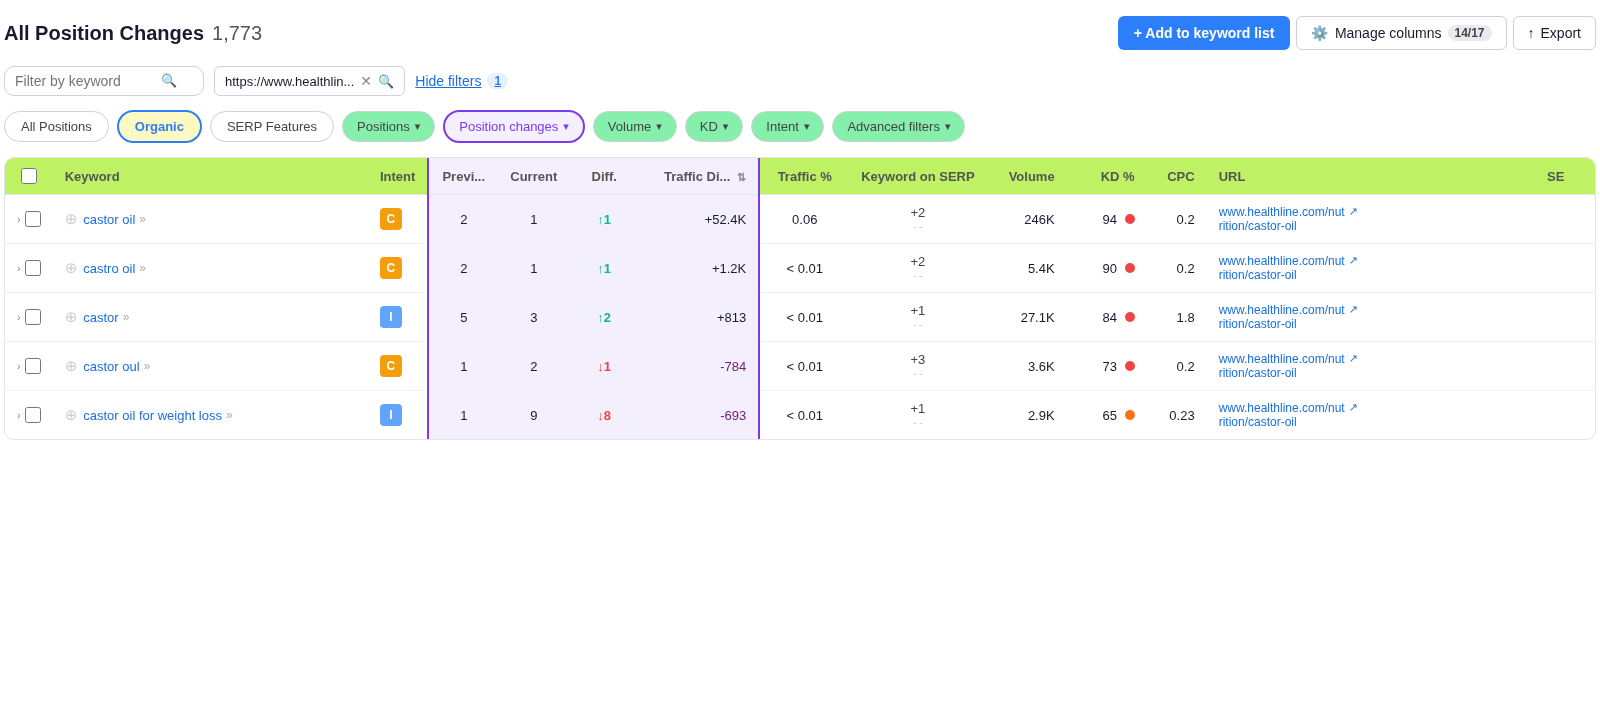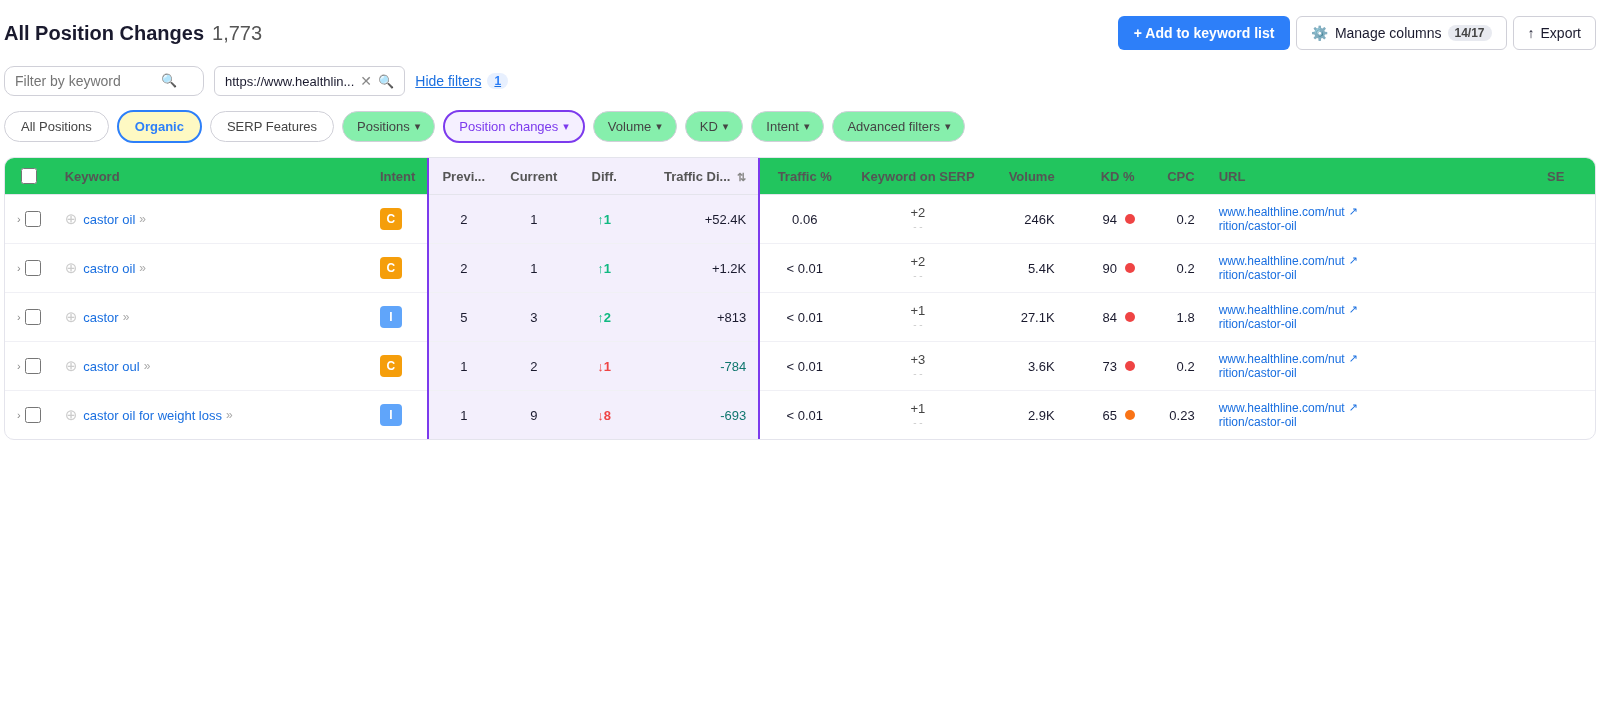--- a/index.html
+++ b/index.html
@@ -33,21 +33,21 @@
     
     .filter-tabs { display: flex; align-items: center; gap: 8px; margin-bottom: 14px; flex-wrap: wrap; }
     .tab { background: #fff; border: 1.5px solid #d0d0d8; border-radius: 20px; padding: 7px 16px; font-size: 13px; font-weight: 500; cursor: pointer; color: #444; }
     .tab.active { background: #fef9c3; border: 2.5px solid #2d7ff9; color: #2d7ff9; font-weight: 600; }
     .tab-dropdown { background: #86efac; border: 1.5px solid #d0d0d8; border-radius: 20px; padding: 7px 14px; font-size: 13px; font-weight: 500; cursor: pointer; color: #444; display: flex; align-items: center; gap: 5px; }
     .tab-dropdown.highlighted { border: 2px solid #7c3aed; color: #7c3aed; background: #f5f0ff; }
 
     
     .table-wrap { overflow-x: auto; border: 1.5px solid #e4e4ec; border-radius: 10px; }
     table { width: 100%; border-collapse: collapse; min-width: 1400px; }
-    thead tr { background: #22c55e; }
+    thead tr { background: #bef264; }
     th { padding: 10px 12px; text-align: left; font-size: 13px; font-weight: 600; color: #555; border-bottom: 1.5px solid #e4e4ec; white-space: nowrap; }
     td { padding: 10px 12px; font-size: 13px; color: #1a1a2e; border-bottom: 1px solid #f0f0f5; vertical-align: middle; white-space: nowrap; }
     tr:last-child td { border-bottom: none; }
 
     .col-check { width: 36px; }
     .col-keyword { min-width: 180px; }
     .col-intent { width: 60px; }
     .col-prev { width: 70px; text-align: center; }
     .col-current { width: 70px; text-align: center; }
     .col-diff { width: 70px; text-align: center; }
@@ -79,21 +79,21 @@
     .intent-badge { display: inline-flex; align-items: center; justify-content: center; width: 22px; height: 22px; border-radius: 4px; font-size: 12px; font-weight: 700; color: #fff; }
     .intent-c { background: #f59e0b; }
     .intent-i { background: #60a5fa; }
 
     
     .diff-up { color: #10b981; font-weight: 600; }
     .diff-down { color: #ef4444; font-weight: 600; }
 
     
     .traffic-pos { color: #1a1a2e; font-weight: 500; }
-    .traffic-neg { color: #0f766e; font-weight: 500; }
+    .traffic-neg { color: #701a75; font-weight: 500; }
 
     
     .kd-dot { display: inline-block; width: 10px; height: 10px; border-radius: 50%; margin-left: 4px; }
     .kd-red { background: #ef4444; }
     .kd-orange { background: #f97316; }
 
     
     .changes-val { color: #444; font-weight: 500; }
     .changes-dashes { color: #ccc; font-size: 10px; }
 

